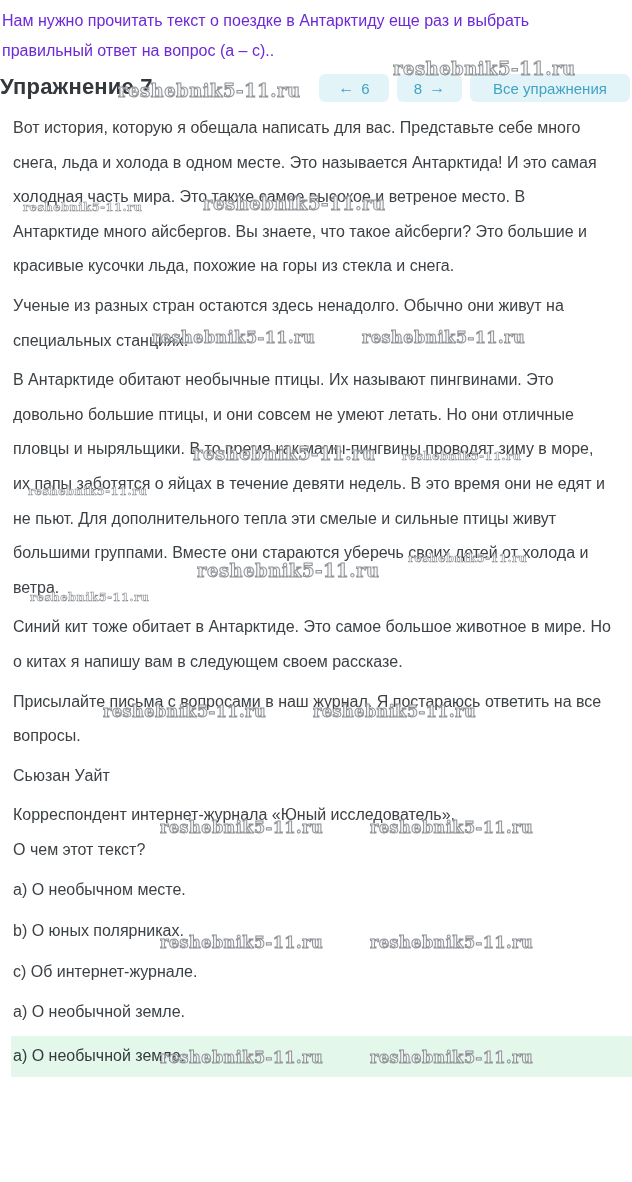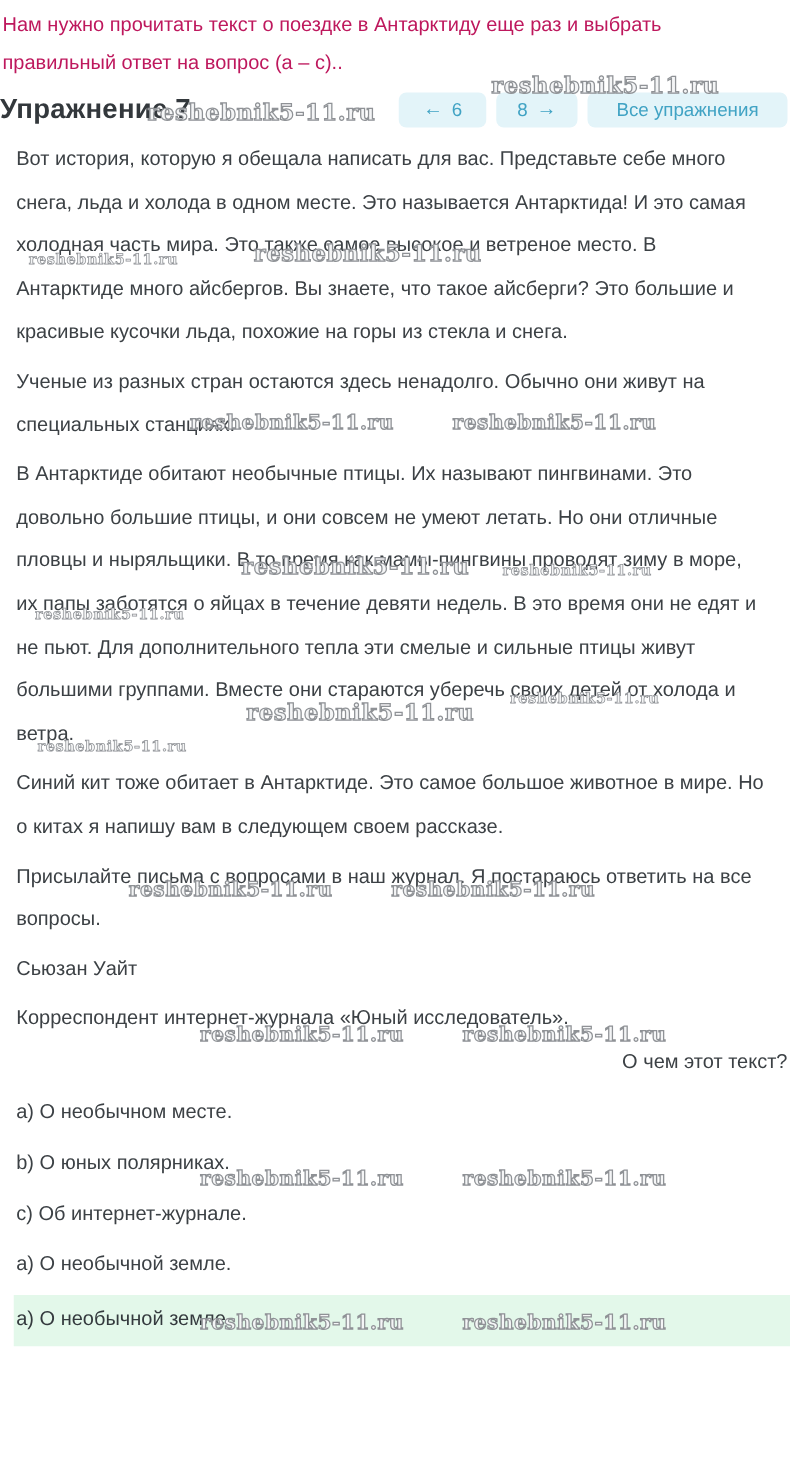--- a/index.html
+++ b/index.html
@@ -10,21 +10,21 @@
     height: 1182px;
     background: #ffffff;
     overflow: hidden;
     font-family: "Liberation Sans", sans-serif;
     color: #3c4145;
     padding-top: 6px;
   }
   .instruction {
     font-size: 16px;
     line-height: 30px;
-    color: #be185d;
+    color: #6d28d9;
     white-space: pre-line;
     padding-left: 2px;
   }
   .header-row {
     display: flex;
     align-items: flex-start;
     margin-top: 8px;
     height: 28px;
     padding-right: 2px;
   }
@@ -138,21 +138,21 @@
 их папы заботятся о яйцах в течение девяти недель. В это время они не едят и
 не пьют. Для дополнительного тепла эти смелые и сильные птицы живут
 большими группами. Вместе они стараются уберечь своих детей от холода и
 ветра.</div>
     <div class="para">Синий кит тоже обитает в Антарктиде. Это самое большое животное в мире. Но
 о китах я напишу вам в следующем своем рассказе.</div>
     <div class="para">Присылайте письма с вопросами в наш журнал. Я постараюсь ответить на все
 вопросы.</div>
     <div class="para">Сьюзан Уайт</div>
     <div class="para" style="margin-bottom:0;">Корреспондент интернет-журнала «Юный исследователь».</div>
-    <div class="para" style="margin-top:0;text-align:right;">О чем этот текст?</div>
+    <div class="para" style="margin-top:0;">О чем этот текст?</div>
     <div class="para option">a) О необычном месте.</div>
     <div class="para option">b) О юных полярниках.</div>
     <div class="para option">c) Об интернет-журнале.</div>
     <div class="para answer-plain">a) О необычной земле.</div>
     <div class="answer-highlight">a) О необычной земле.</div>
   </div>
 
   <span class="watermark wm-big" style="left:393px; top:58px;">reshebnik5-11.ru</span>
   <span class="watermark wm-big" style="left:118px; top:80px;">reshebnik5-11.ru</span>
   <span class="watermark wm-small" style="left:23px;  top:200px;">reshebnik5-11.ru</span>

